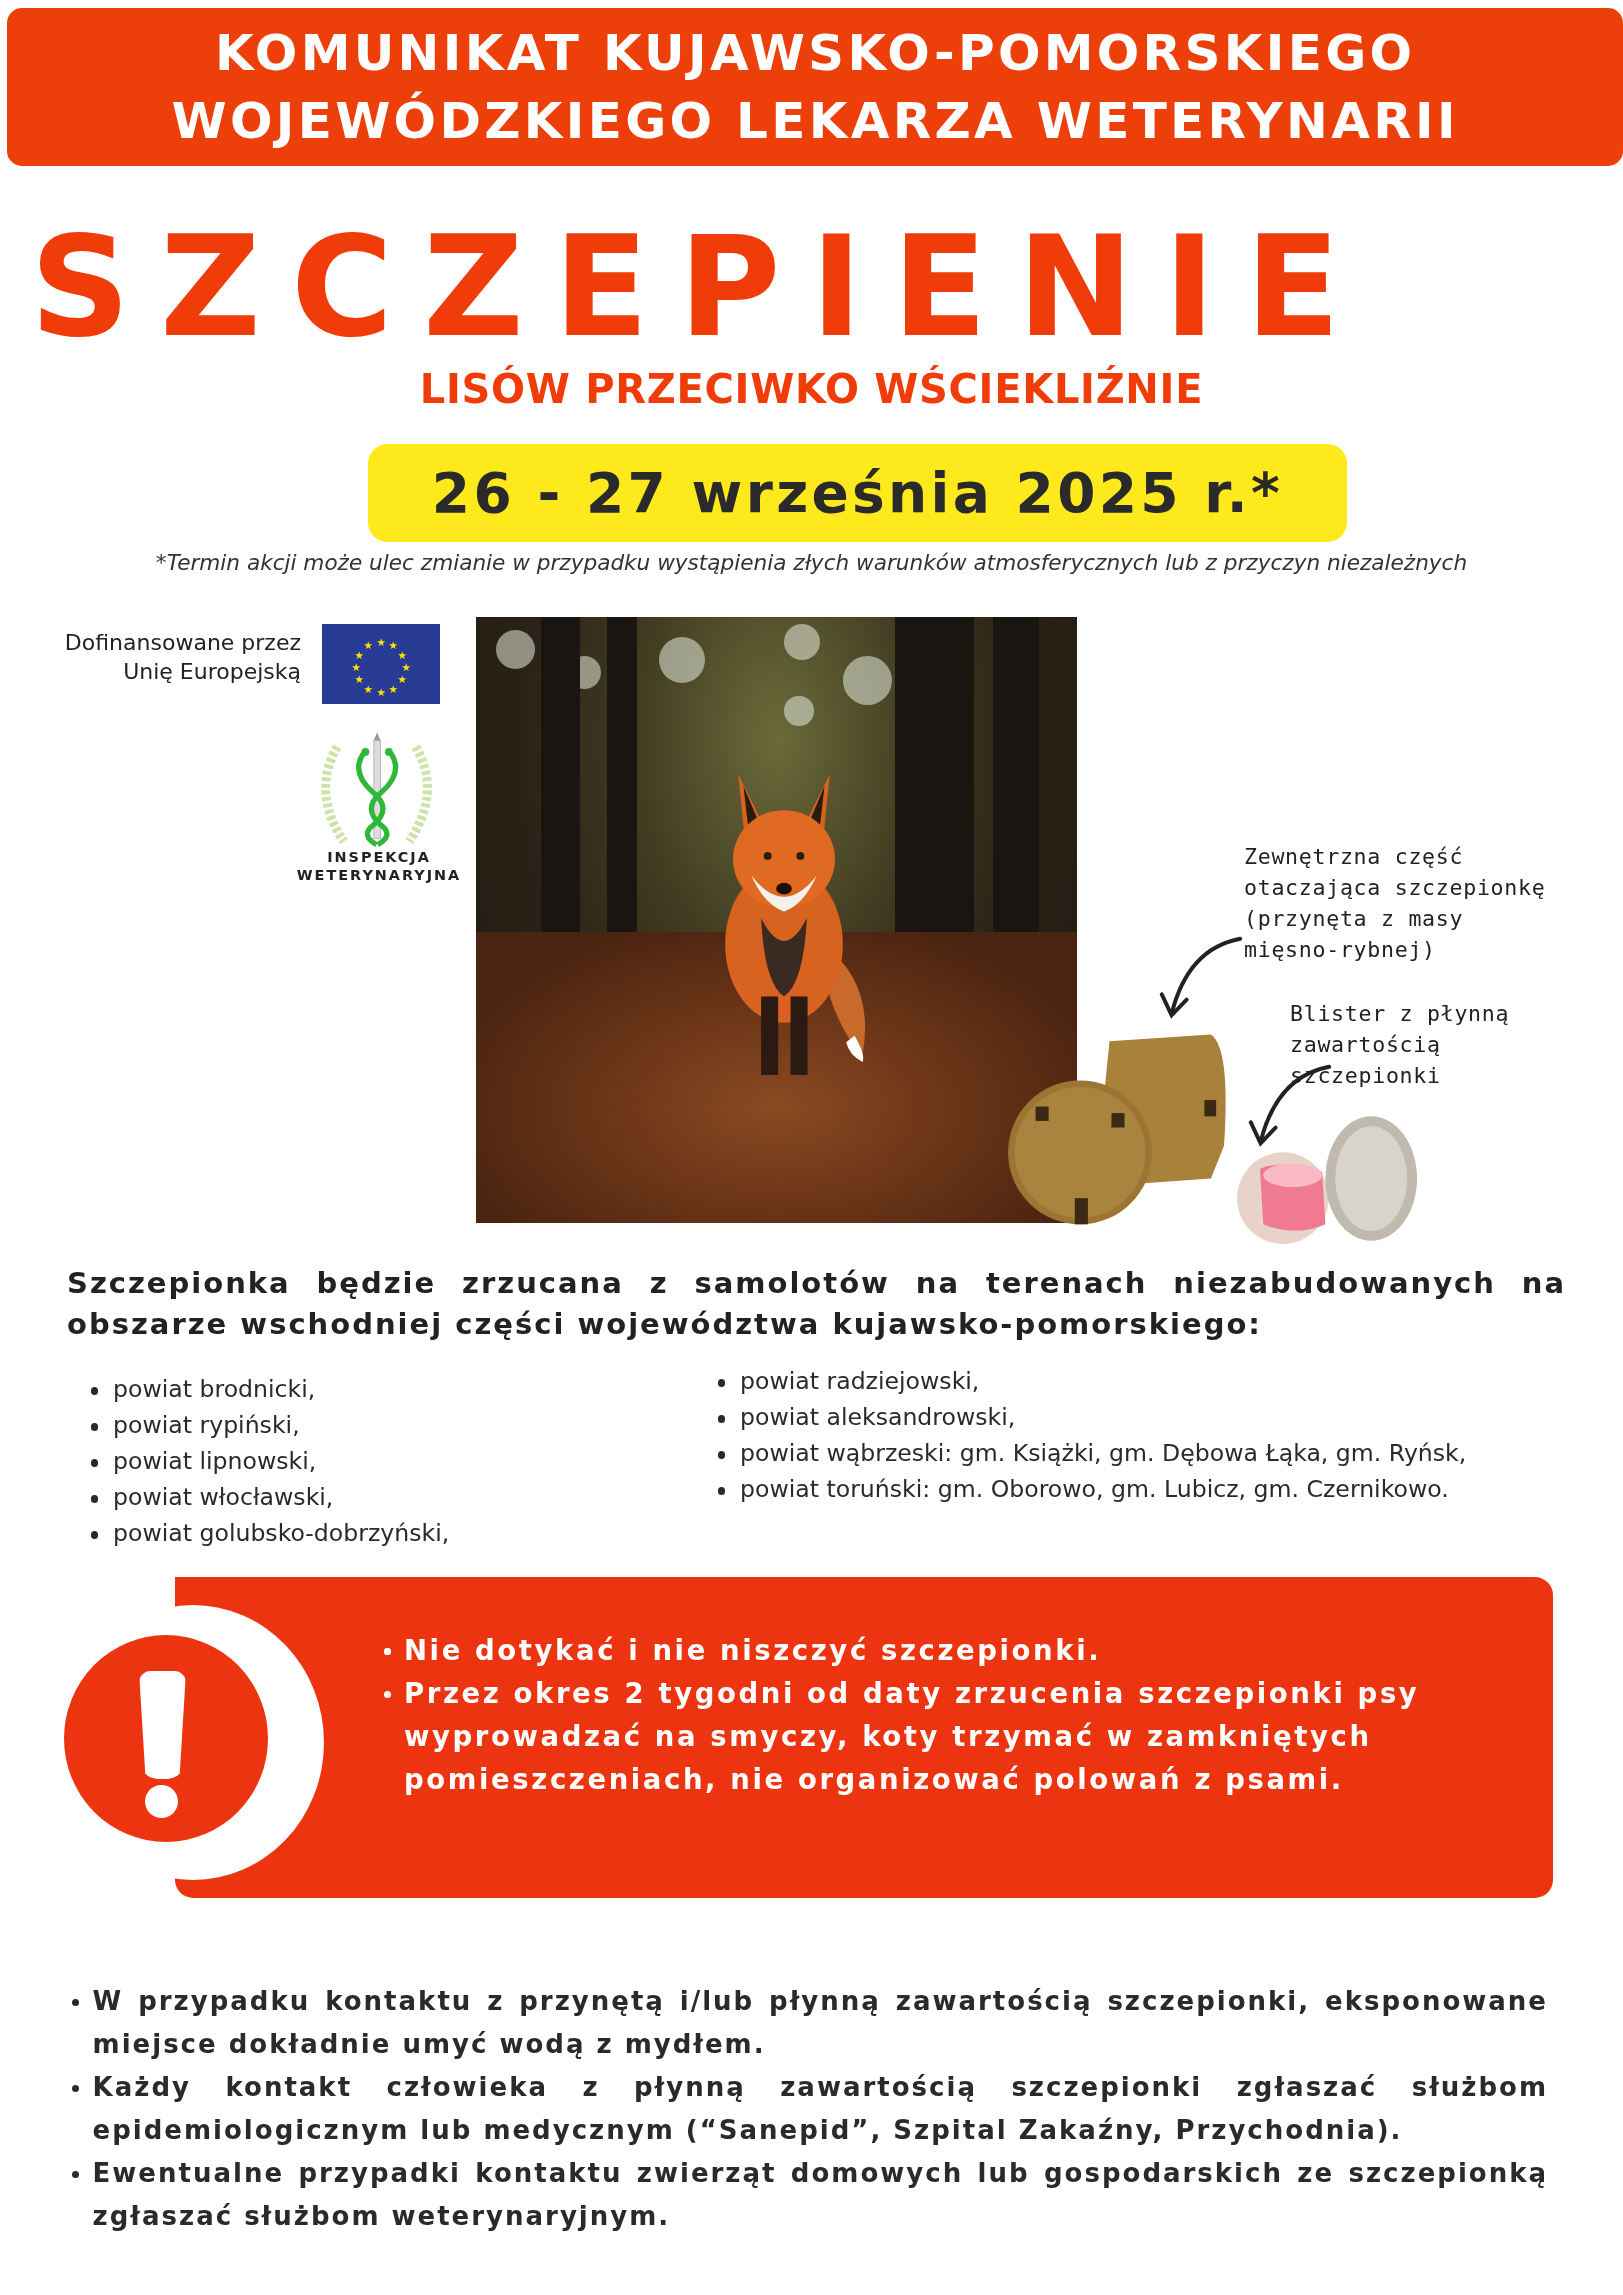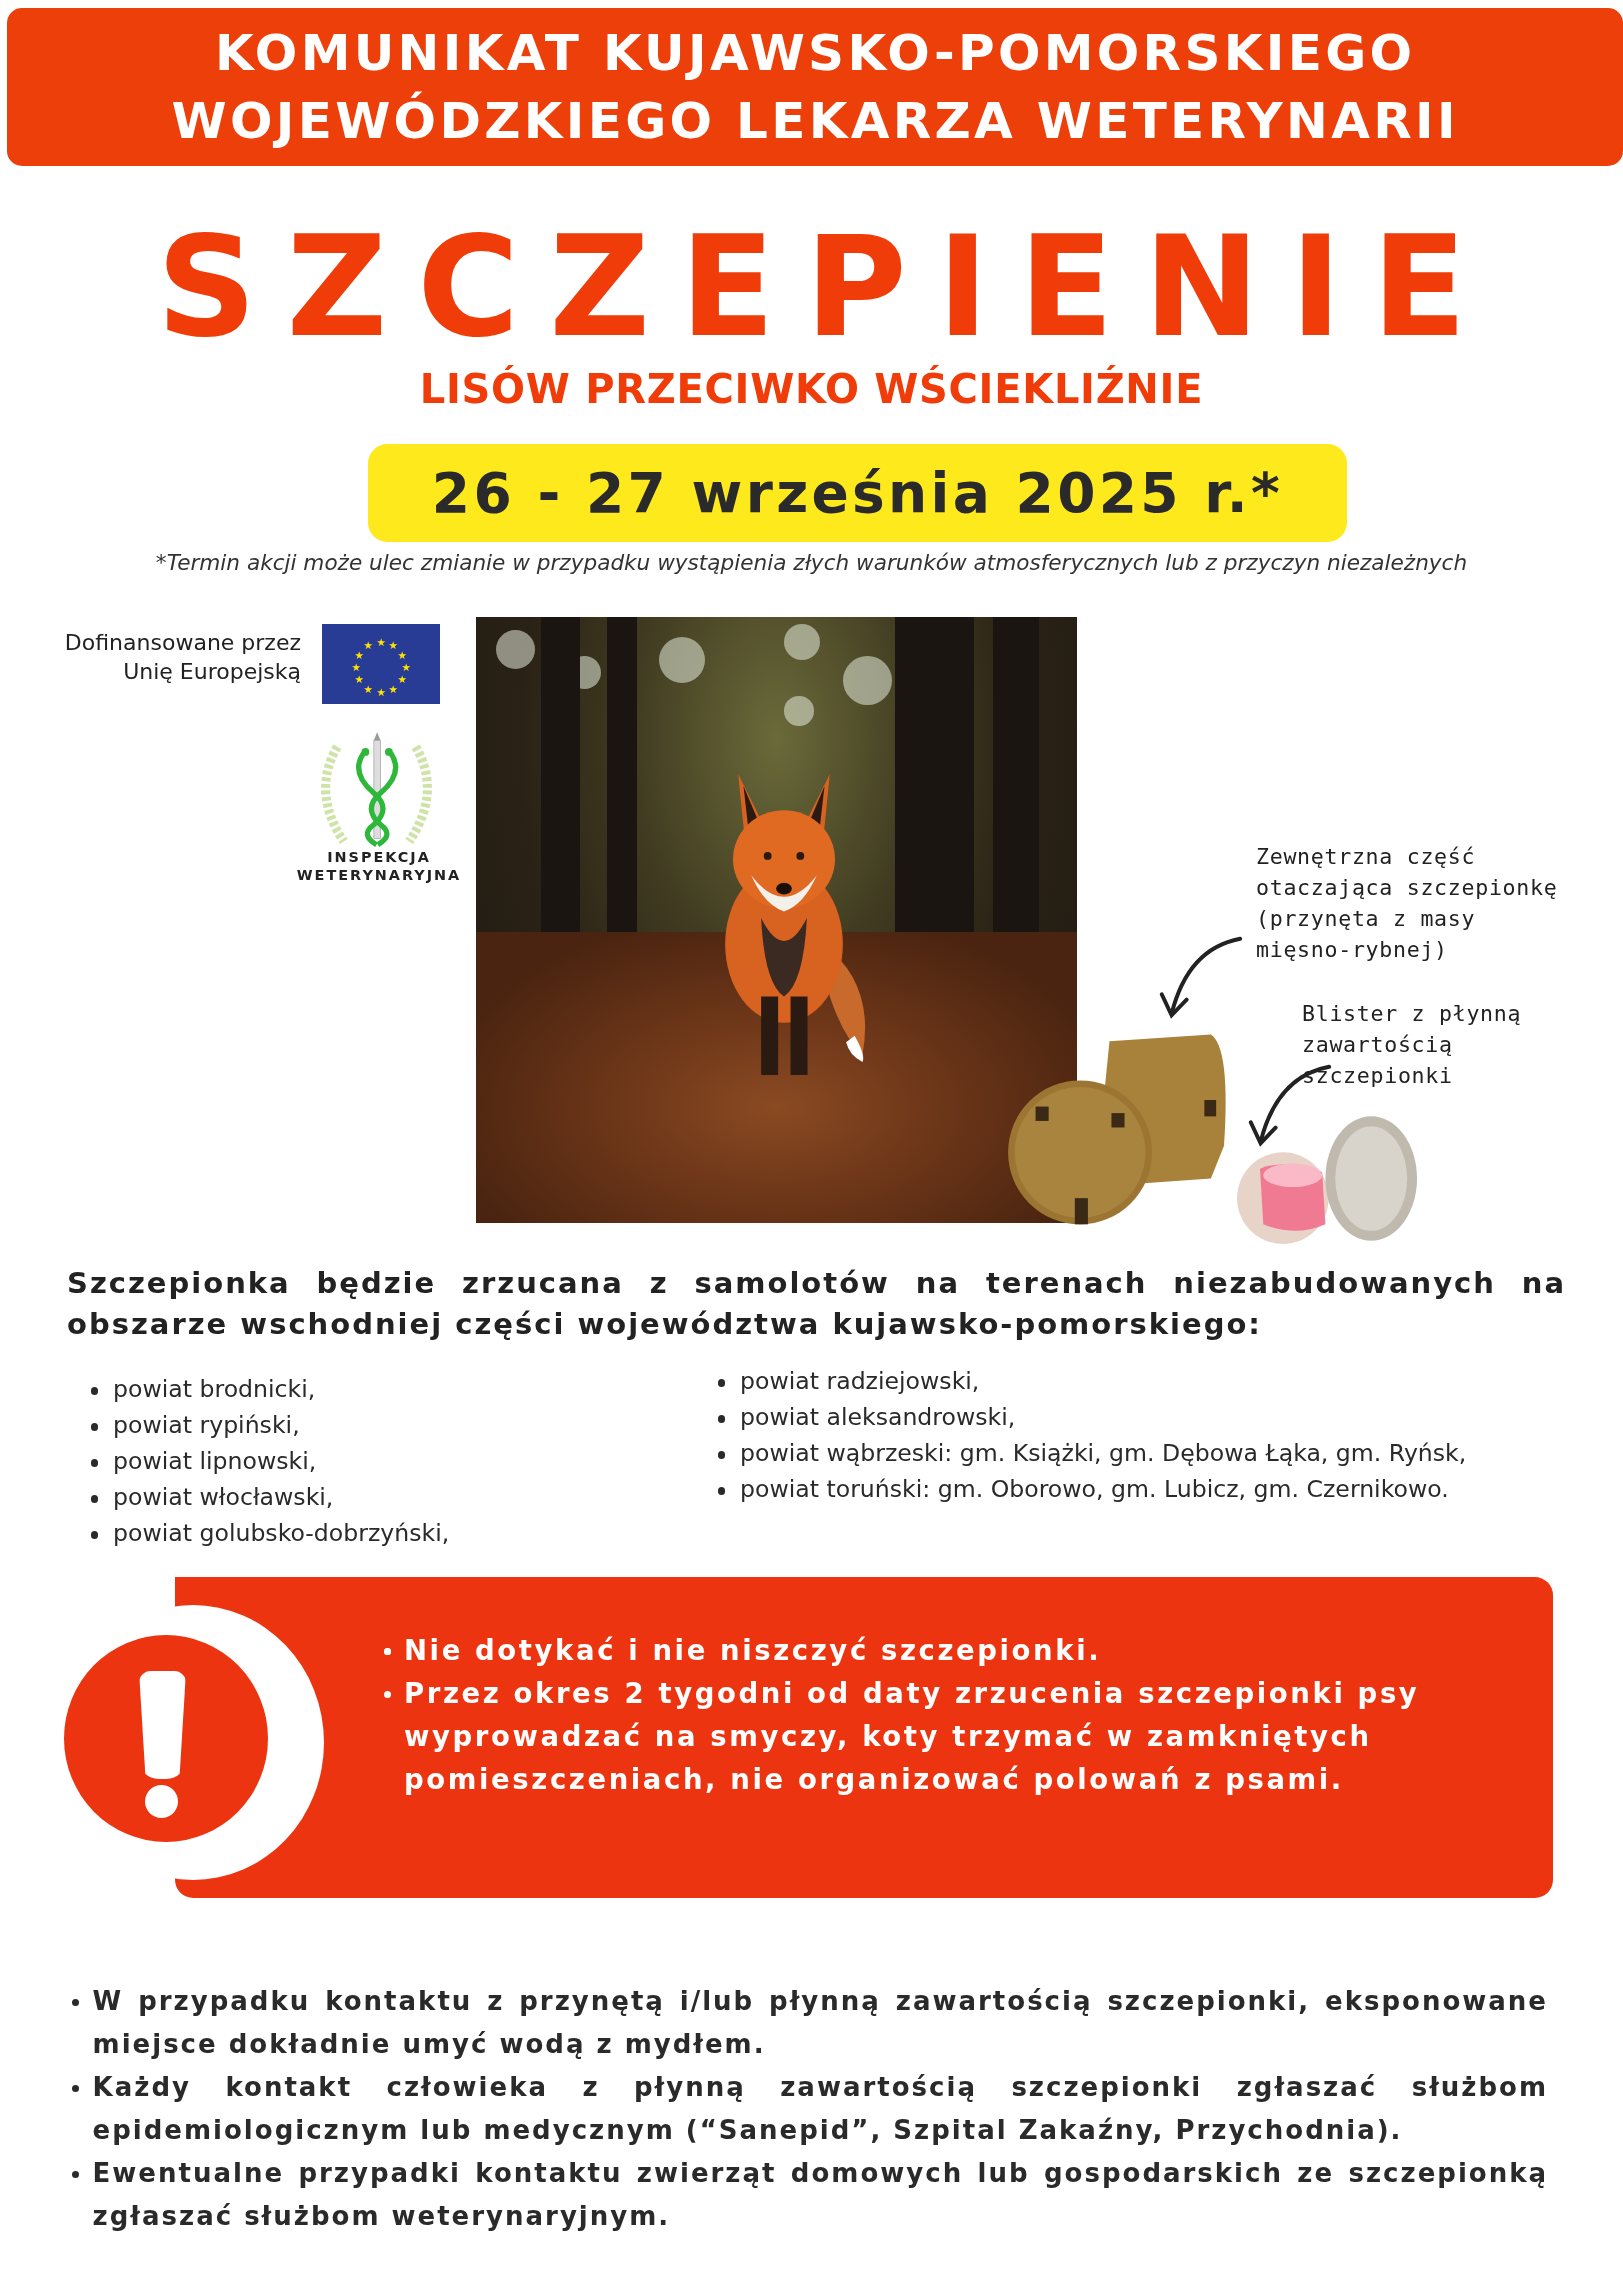--- a/index.html
+++ b/index.html
@@ -10,21 +10,21 @@
       position: absolute; left: 7.2px; top: 7.9px; width: 1616px; height: 158px;
       background: #ec3f0a;
       display: flex; flex-direction: column; align-items: center; justify-content: center; border-radius: 15px;
     }
     .header-line {
       color: #ffffff; font-family: "DejaVu Sans", sans-serif; font-weight: bold;
       font-size: 50px; letter-spacing: 3.3px; line-height: 68px; white-space: nowrap;
     }
 
     .main-title {
-      position: absolute; left: 0; top: 219px; width: 1623px; text-align: center;
+      position: absolute; left: 0; top: 219px; width: 1623px; text-align: left;
       color: #f03c08; font-family: "DejaVu Sans", sans-serif; font-weight: bold;
       font-size: 139px; letter-spacing: 30px; line-height: 137px; padding-left: 30px;
     }
     .sub-title {
       position: absolute; left: 0; top: 353px; width: 1623px; text-align: center;
       color: #f03c08; font-family: "DejaVu Sans", sans-serif; font-weight: bold;
       font-size: 40px; letter-spacing: 0.7px; line-height: 72px;
     }
 
     .date-pill {
@@ -79,21 +79,21 @@
       position: absolute; border-radius: 50%; background: rgba(230,235,220,0.55);
     }
     .fox-body {
       position: absolute; left: 223px; top: 131px; width: 170px; height: 327px;
     }
 
     .bait-area { position: absolute; left: 995px; top: 1028px; width: 458px; height: 216px; }
 
     .annotation {
       position: absolute; font-family: "DejaVu Sans Mono", monospace; color: #222;
-      font-size: 21.6px; line-height: 31px; letter-spacing: 0.7px; margin-left: 12px;
+      font-size: 21.6px; line-height: 31px; letter-spacing: 0.7px;
     }
     .annotation-outer { left: 1244px; top: 841px; width: 314px; }
     .annotation-blister { left: 1290px; top: 998px; width: 236px; }
 
     .arrow-svg { position: absolute; }
 
     .drop-heading {
       position: absolute; left: 67px; top: 1263px; width: 1499px;
       font-family: "DejaVu Sans", sans-serif; font-weight: bold; font-size: 29px;
       letter-spacing: 2px; line-height: 41px; color: #222; text-align: justify;

